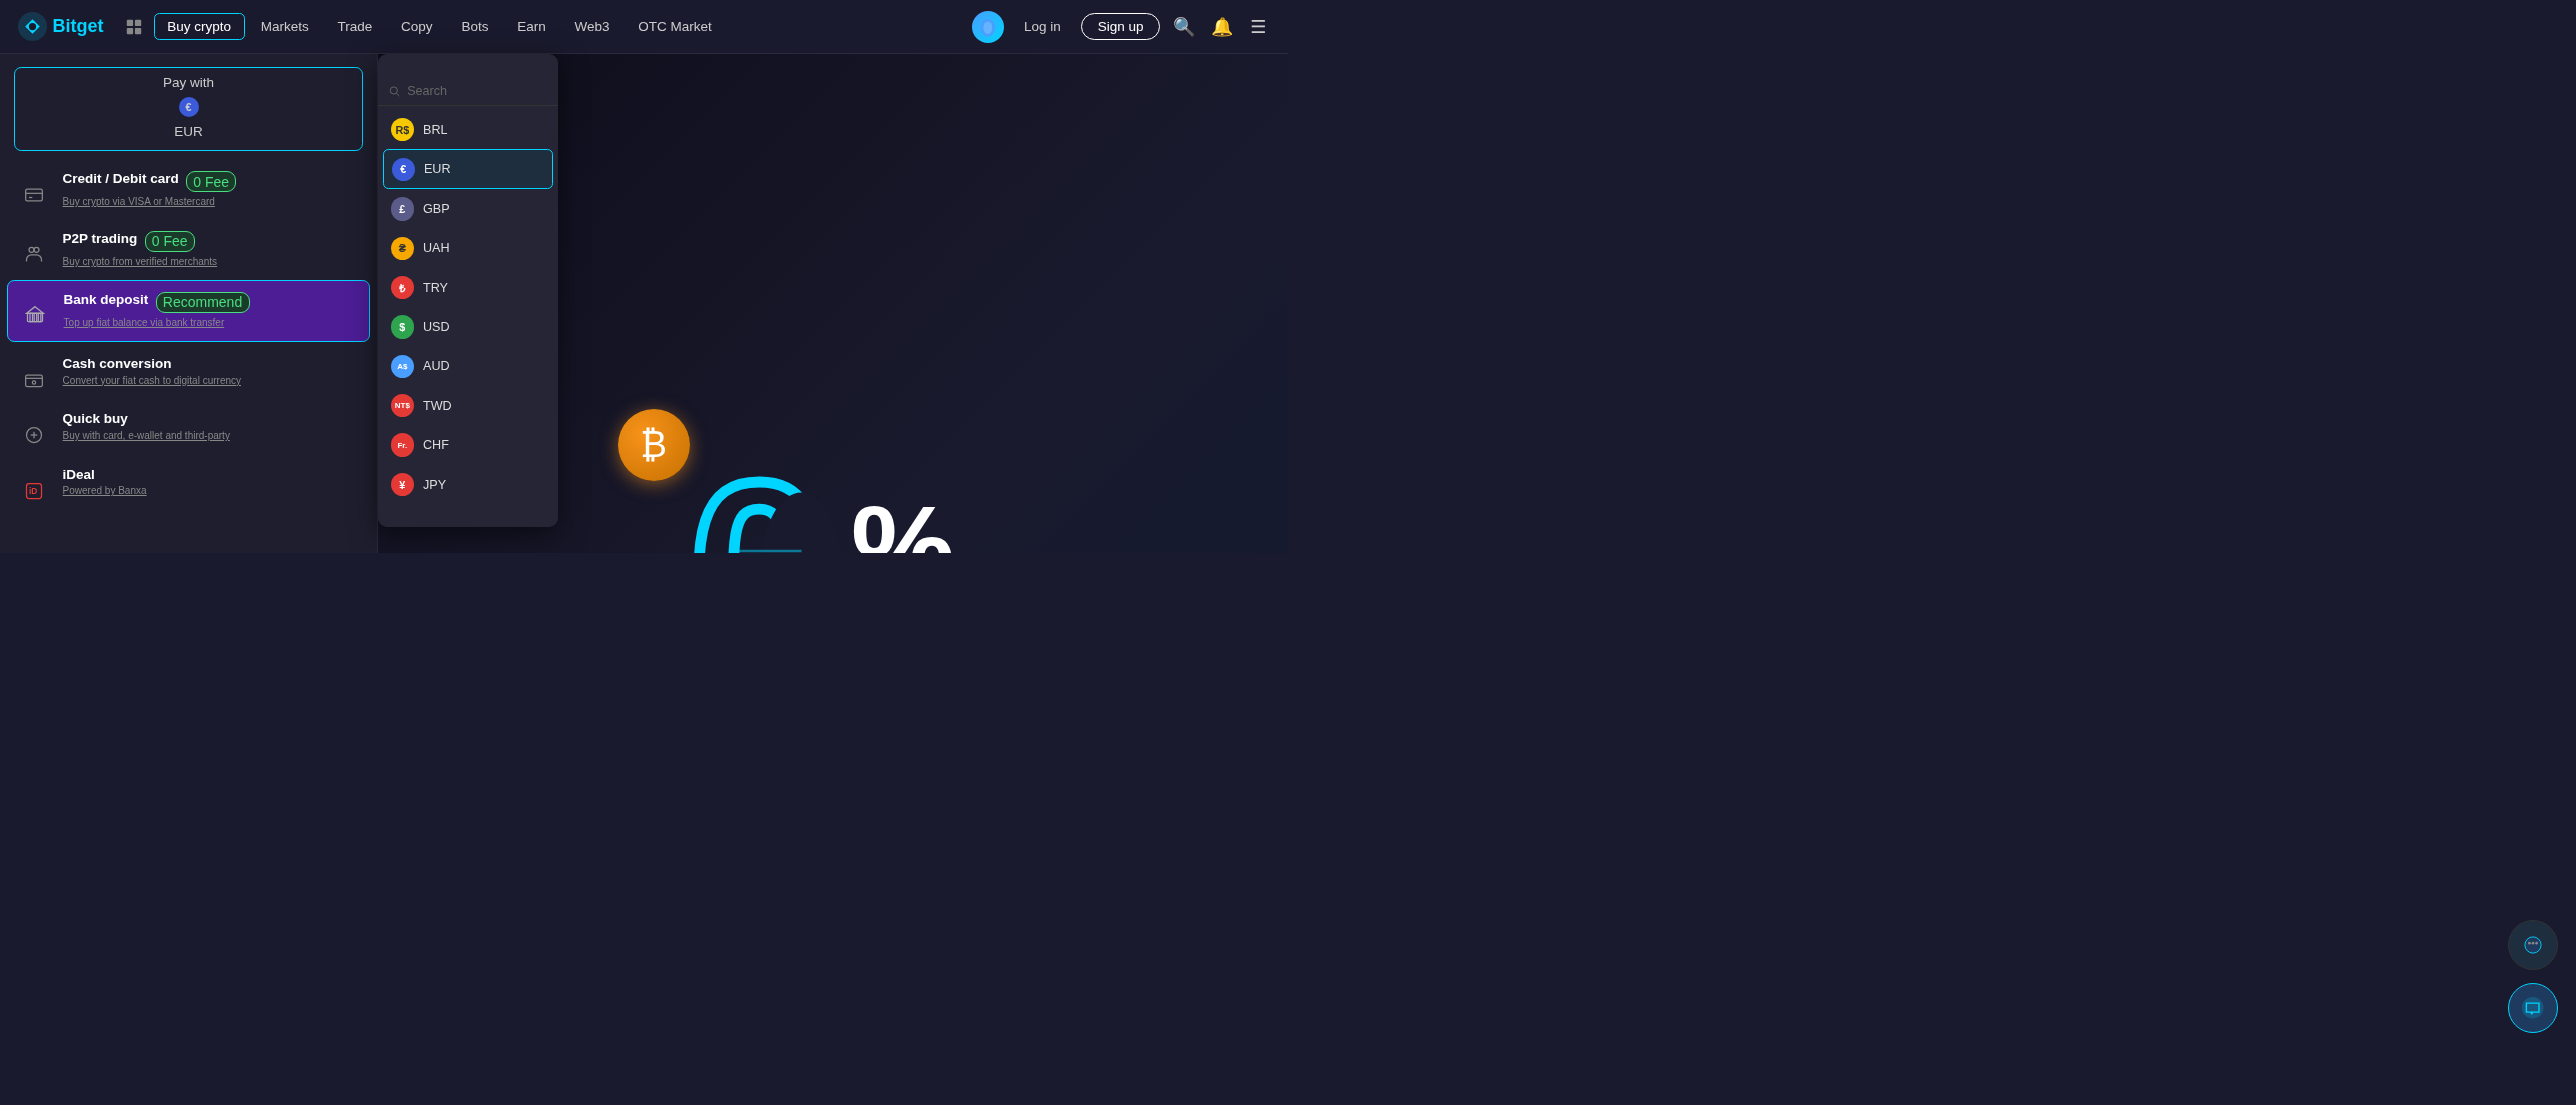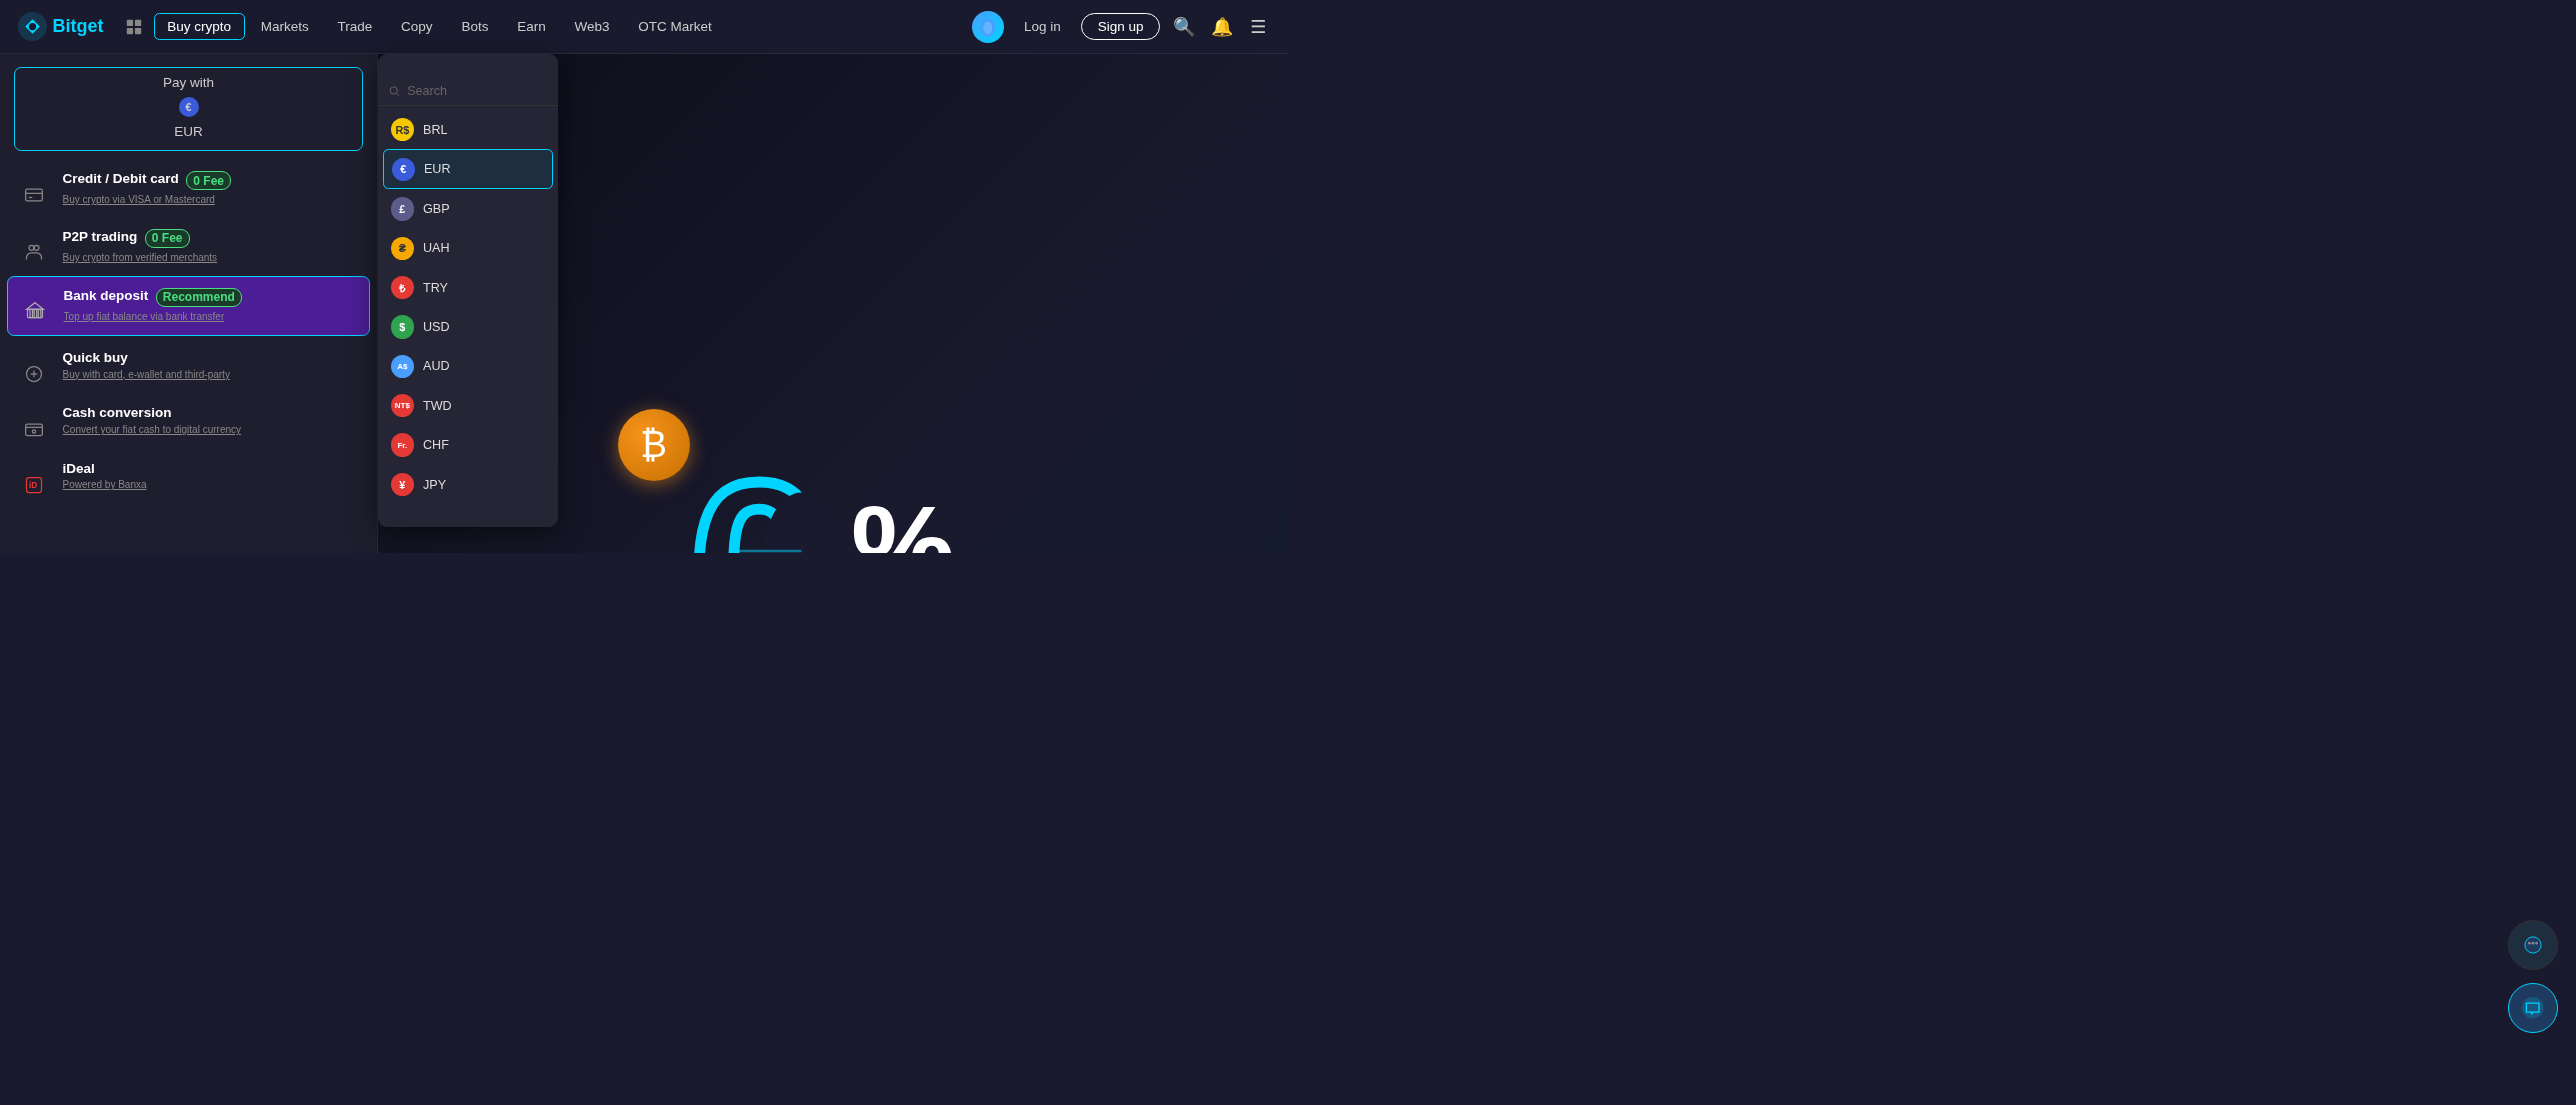--- a/index.html
+++ b/index.html
@@ -179,24 +179,24 @@
     .menu-text { flex: 1; }
     .menu-title {
       display: flex;
       gap: 7.2px;
       font-size: 13.5px;
       font-weight: 600;
       color: #fff;
       margin-bottom: 2.7px;
     }
     .badge {
-      font-size: 12px;
+      font-size: 14px;
       padding: 1.8px 6.3px;
       border-radius: 9px;
-      font-weight: 700;
+      font-weight: 400;
     }
     .badge-fee {
       background: #1a3a2a;
       color: #4ade80;
       border: 0.9px solid #4ade80;
     }
     .badge-recommend {
       background: #1a3a2a;
       color: #4ade80;
       border: 0.9px solid #4ade80;
@@ -497,46 +497,46 @@
           <span>Bank deposit</span>
           <span class="badge badge-recommend">Recommend</span>
         </div>
         <div class="menu-subtitle">Top up fiat balance via bank transfer</div>
       </div>
     </div>
 
     <div class="menu-item">
       <div class="menu-icon">
         <svg viewBox="0 0 24 24" fill="none" stroke="#888" stroke-width="1.5">
+          <rect x="2" y="6" width="20" height="14" rx="2"></rect>
+          <path d="M2 10h20"></path>
+          <circle cx="12" cy="15" r="2"></circle>
+        </svg>
+      </div>
+      <div class="menu-text">
+        <div class="menu-title">
+          <span>Cash conversion</span>
+        </div>
+        <div class="menu-subtitle">Convert your fiat cash to digital currency</div>
+      </div>
+    </div>
+
+    <div class="menu-item">
+      <div class="menu-icon">
+        <svg viewBox="0 0 24 24" fill="none" stroke="#888" stroke-width="1.5">
           <circle cx="12" cy="12" r="9"></circle>
           <line x1="12" y1="8" x2="12" y2="16"></line>
           <line x1="8" y1="12" x2="16" y2="12"></line>
         </svg>
       </div>
       <div class="menu-text">
         <div class="menu-title">
           <span>Quick buy</span>
         </div>
         <div class="menu-subtitle">Buy with card, e-wallet and third-party</div>
-      </div>
-    </div>
-
-    <div class="menu-item">
-      <div class="menu-icon">
-        <svg viewBox="0 0 24 24" fill="none" stroke="#888" stroke-width="1.5">
-          <rect x="2" y="6" width="20" height="14" rx="2"></rect>
-          <path d="M2 10h20"></path>
-          <circle cx="12" cy="15" r="2"></circle>
-        </svg>
-      </div>
-      <div class="menu-text">
-        <div class="menu-title">
-          <span>Cash conversion</span>
-        </div>
-        <div class="menu-subtitle">Convert your fiat cash to digital currency</div>
       </div>
     </div>
 
     <div class="menu-item">
       <div class="menu-icon">
         <svg viewBox="0 0 24 24" fill="none" stroke="#e53935" stroke-width="1.5">
           <rect x="3" y="3" width="18" height="18" rx="3"></rect>
           <text x="6" y="16" fill="#e53935" font-size="10" stroke="none" font-weight="bold">iD</text>
         </svg>
       </div>

